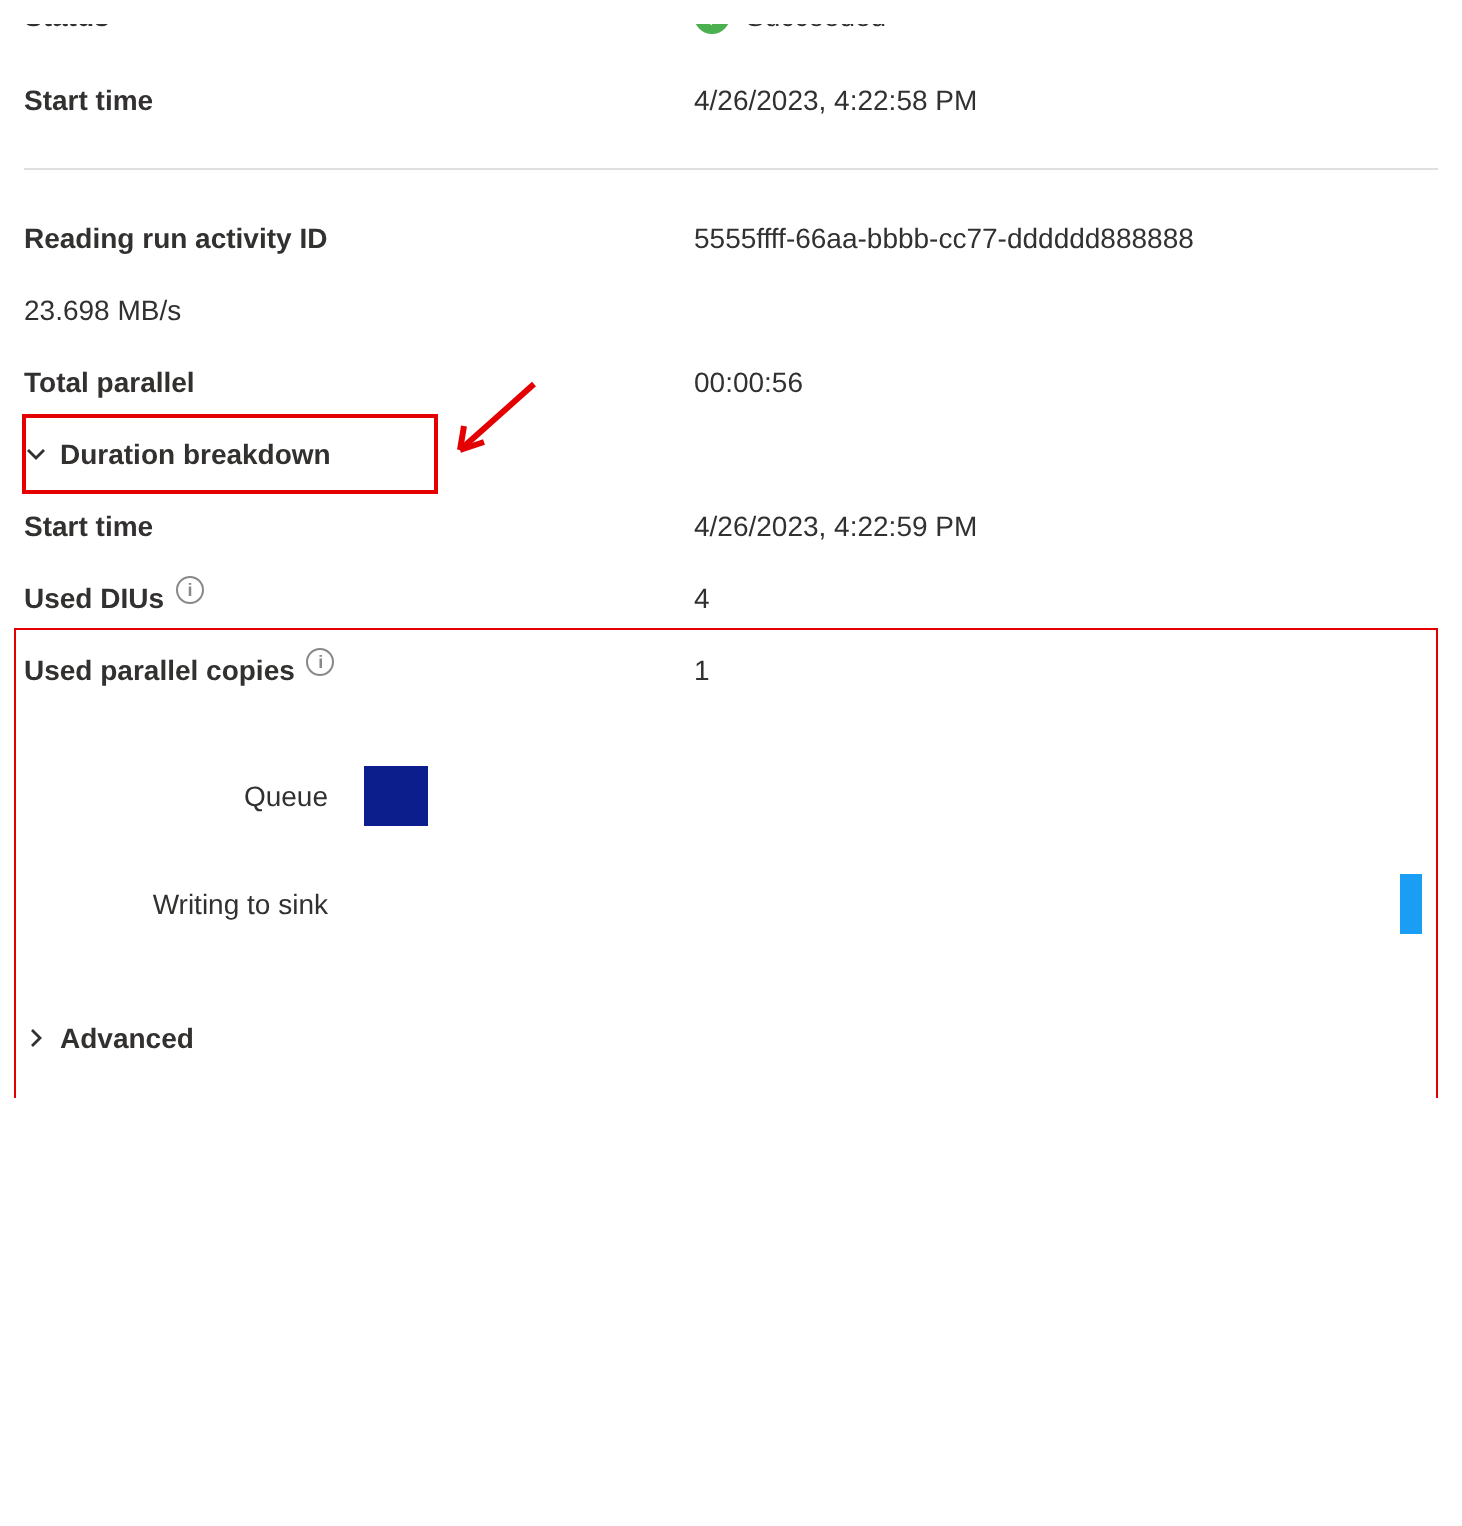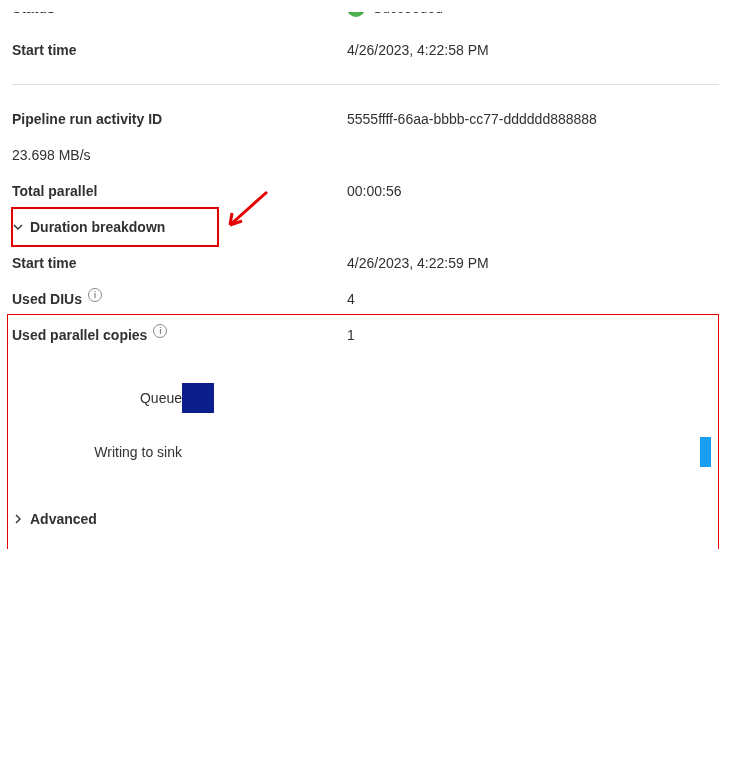--- a/index.html
+++ b/index.html
@@ -114,20 +114,21 @@
       margin-left: 0;
     }
     .chart-row {
       display: flex;
       align-items: center;
       height: 54px;
     }
     .chart-label {
       width: 170px;
       text-align: right;
+      padding-right: 18px;
       font-size: 14px;
       white-space: nowrap;
       overflow: hidden;
       text-overflow: ellipsis;
     }
     .chart-track {
       flex: 1;
       position: relative;
       height: 30px;
     }
@@ -161,21 +162,21 @@
   </div>
 
   <div class="row">
     <div class="label-col">Start time</div>
     <div class="value-col">4/26/2023, 4:22:58 PM</div>
   </div>
 
   <hr class="divider">
 
   <div class="row">
-    <div class="label-col">Pipeline run activity ID</div>
+    <div class="label-col">Reading run activity ID</div>
     <div class="value-col">5555ffff-66aa-bbbb-cc77-dddddd888888</div>
   </div>
 
   <div class="row">
     <div class="value-col">23.698 MB/s</div>
   </div>
 
   <div class="row">
     <div class="label-col">Total parallel</div>
     <div class="value-col">00:00:56</div>

